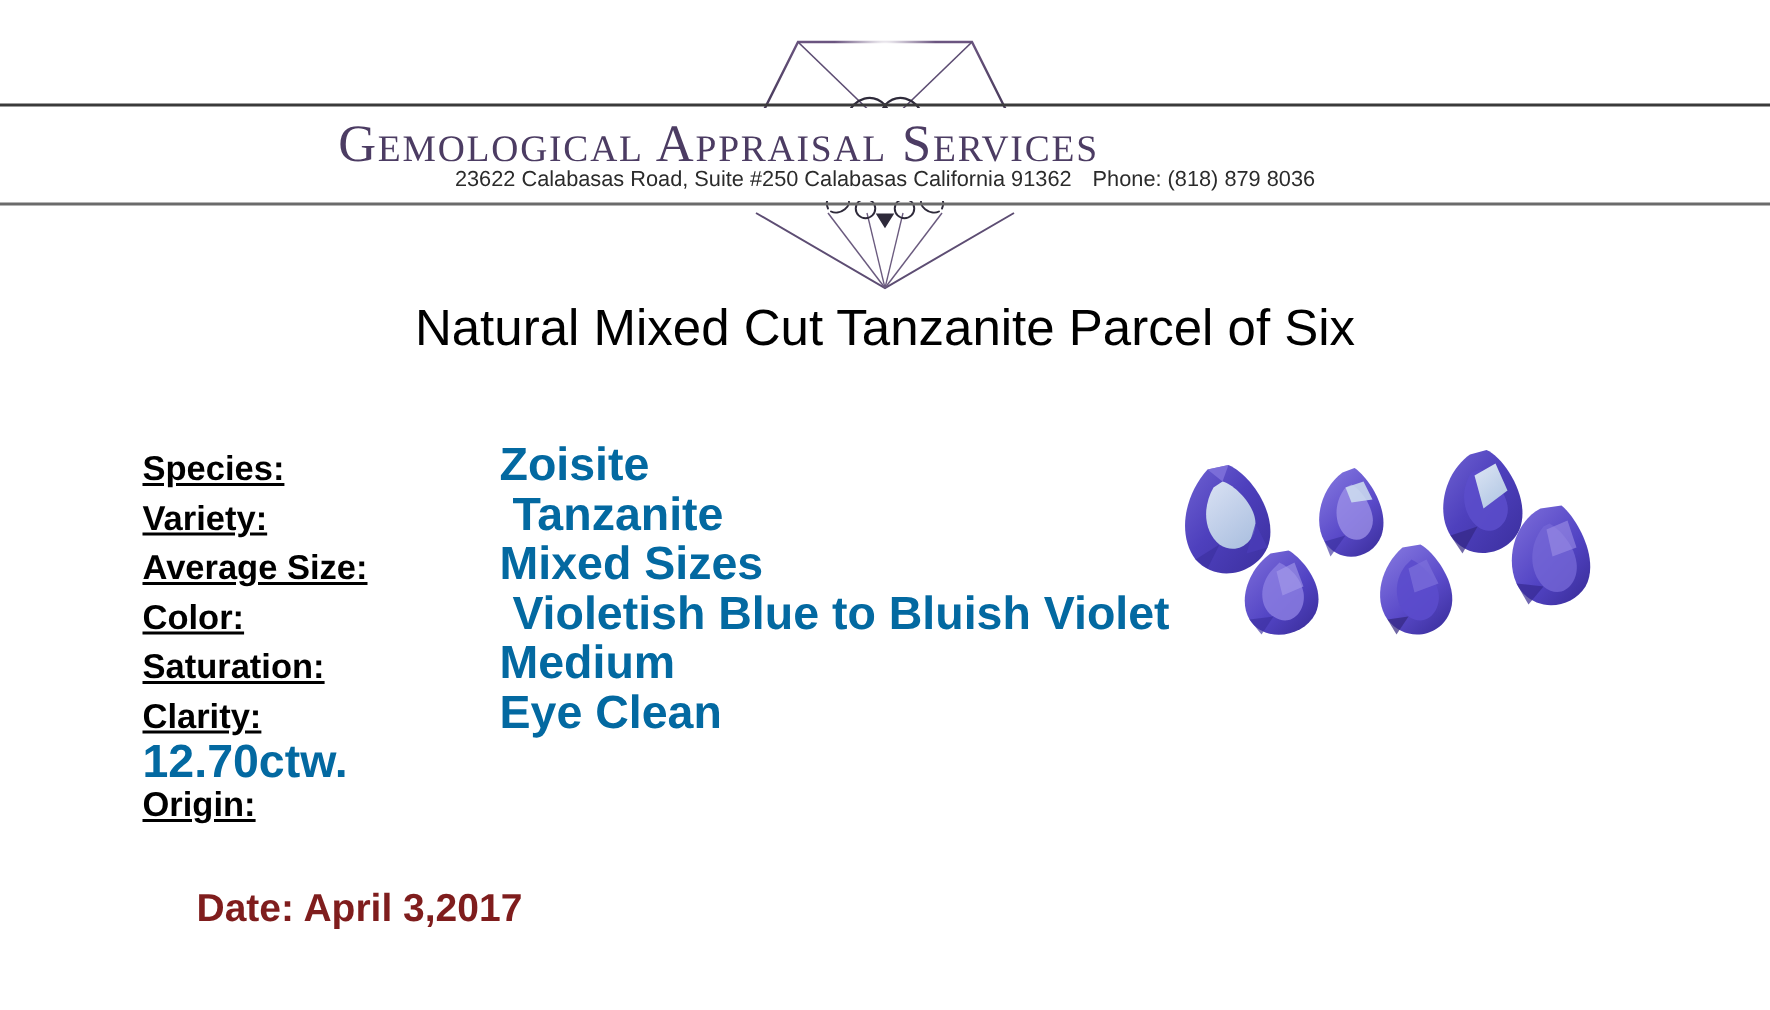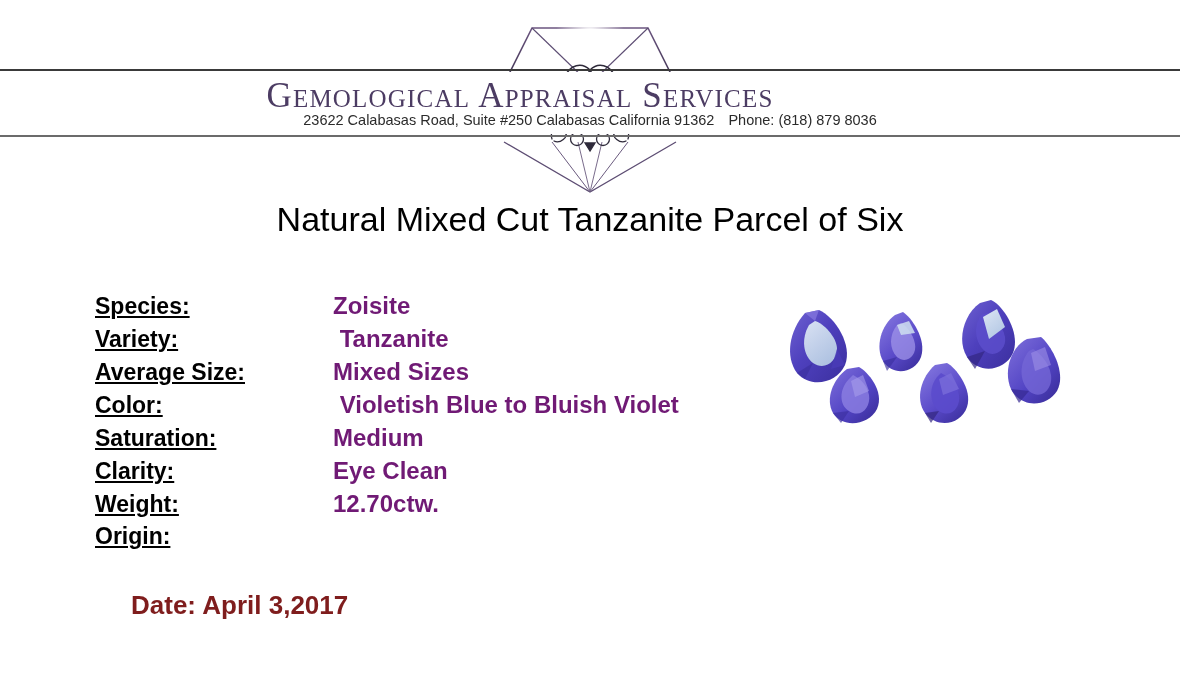--- a/index.html
+++ b/index.html
@@ -56,21 +56,20 @@
     top: 76px;
     width: 958px;
     text-align: center;
     font-family: "Liberation Serif", serif;
     font-size: 35px;
     font-variant: small-caps;
     letter-spacing: 1.2px;
     color: #4c3c63;
     white-space: nowrap;
     z-index: 3;
-    padding-left: 41px;
   }
 
   .address-line {
     position: absolute;
     left: 0;
     top: 112px;
     width: 1180px;
     text-align: center;
     font-size: 14.5px;
     color: #2b2b2b;
@@ -113,23 +112,23 @@
   .spec-label {
     width: 238px;
     flex: 0 0 238px;
     font-size: 23px;
     font-weight: bold;
     color: #000000;
     white-space: nowrap;
     text-decoration: underline;
   }
   .spec-value {
-    font-size: 24px;
+    font-size: 31px;
     font-weight: bold;
-    color: #701a75;
+    color: #0369a1;
     white-space: pre;
   }
 
   
   .doc-date {
     position: absolute;
     left: 104px;
     top: 590px;
     font-size: 26px;
     font-weight: bold;
@@ -232,21 +231,20 @@
     </div>
     <div class="spec-row">
       <div class="spec-label">Saturation:</div>
       <div class="spec-value">Medium</div>
     </div>
     <div class="spec-row">
       <div class="spec-label">Clarity:</div>
       <div class="spec-value">Eye Clean</div>
     </div>
     <div class="spec-row">
-      <div class="spec-label">Weight:</div>
       <div class="spec-value">12.70ctw.</div>
     </div>
     <div class="spec-row">
       <div class="spec-label">Origin:</div>
     </div>
   </div>
 
   <div class="doc-date">Date: April 3,2017</div>
 
   <svg class="gem-photo" viewBox="0 0 290 135">

